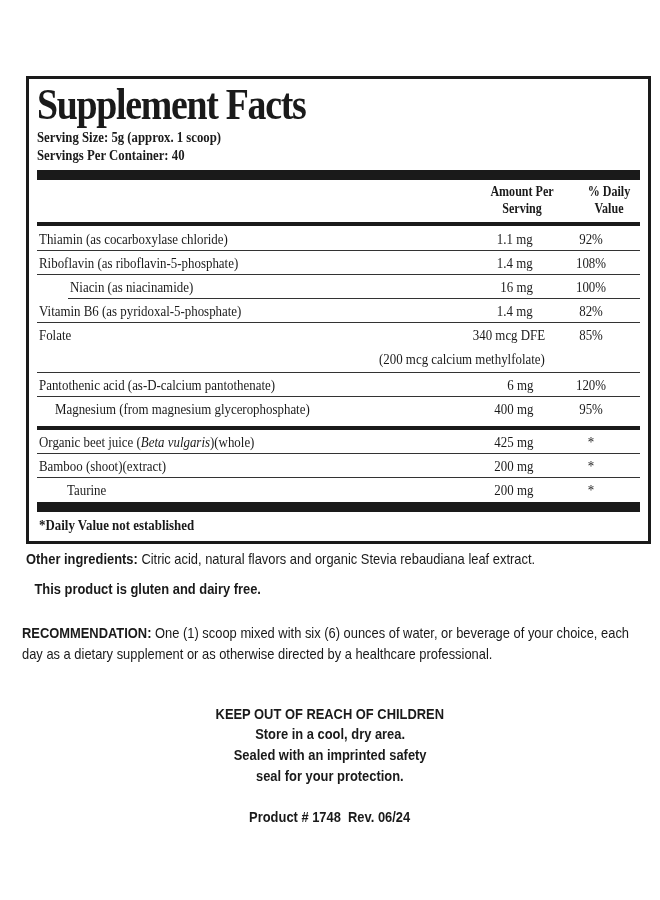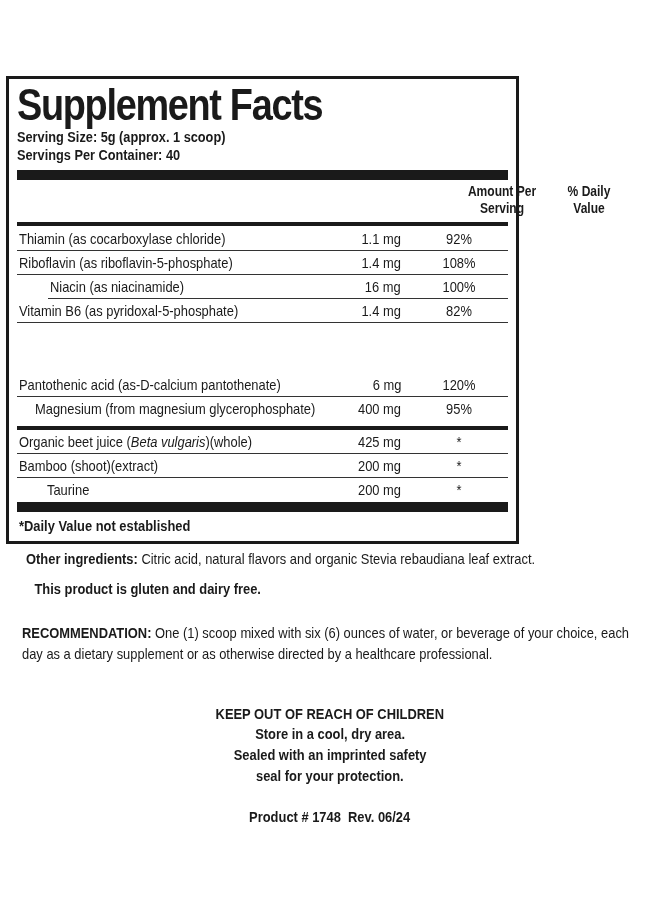--- a/index.html
+++ b/index.html
@@ -7,23 +7,24 @@
   body {
     position: relative;
     font-family: "Liberation Sans", "DejaVu Sans", sans-serif;
     color: #1a1a1a;
     overflow: hidden;
   }
 
   
   .facts-box {
     position: absolute;
-    left: 6px; top: 76px;
-    width: 513px; height: 468px;
+    left: 26px; top: 76px;
+    width: 625px; height: 468px;
     border: 3px solid #1a1a1a;
+    font-family: Liberation Serif, serif;
   }
   .facts-title {
     position: absolute; left: 8px; top: 2px;
     font-size: 44px; font-weight: bold; letter-spacing: -1.5px;
     transform: scaleX(0.86); transform-origin: left top;
     white-space: nowrap; line-height: 48px;
   }
   .serving {
     position: absolute; left: 8px;
     font-size: 14.5px; font-weight: bold;
@@ -139,20 +140,26 @@
   <div class="row" style="top:196px;margin-left:31px;">
     <span class="name">Niacin (as niacinamide)</span>
     <span class="amt">16 mg</span>
     <span class="dv">100%</span>
   </div>
   <div class="row" style="top:220px;">
     <span class="name">Vitamin B6 (as pyridoxal-5-phosphate)</span>
     <span class="amt">1.4 mg</span>
     <span class="dv">82%</span>
   </div>
+  <div class="row" style="top:244px; height:50px;">
+    <span class="name">Folate</span>
+    <span class="amt" style="right:95px;">340 mcg DFE</span>
+    <span class="dv">85%</span>
+    <span class="sub" style="right:95px;">(200 mcg calcium methylfolate)</span>
+  </div>
   <div class="row" style="top:294px;">
     <span class="name">Pantothenic acid (as-D-calcium pantothenate)</span>
     <span class="amt">6 mg</span>
     <span class="dv">120%</span>
   </div>
   <div class="row no-border" style="top:318px;margin-left:16px;">
     <span class="name">Magnesium (from magnesium glycerophosphate)</span>
     <span class="amt">400 mg</span>
     <span class="dv">95%</span>
   </div>

